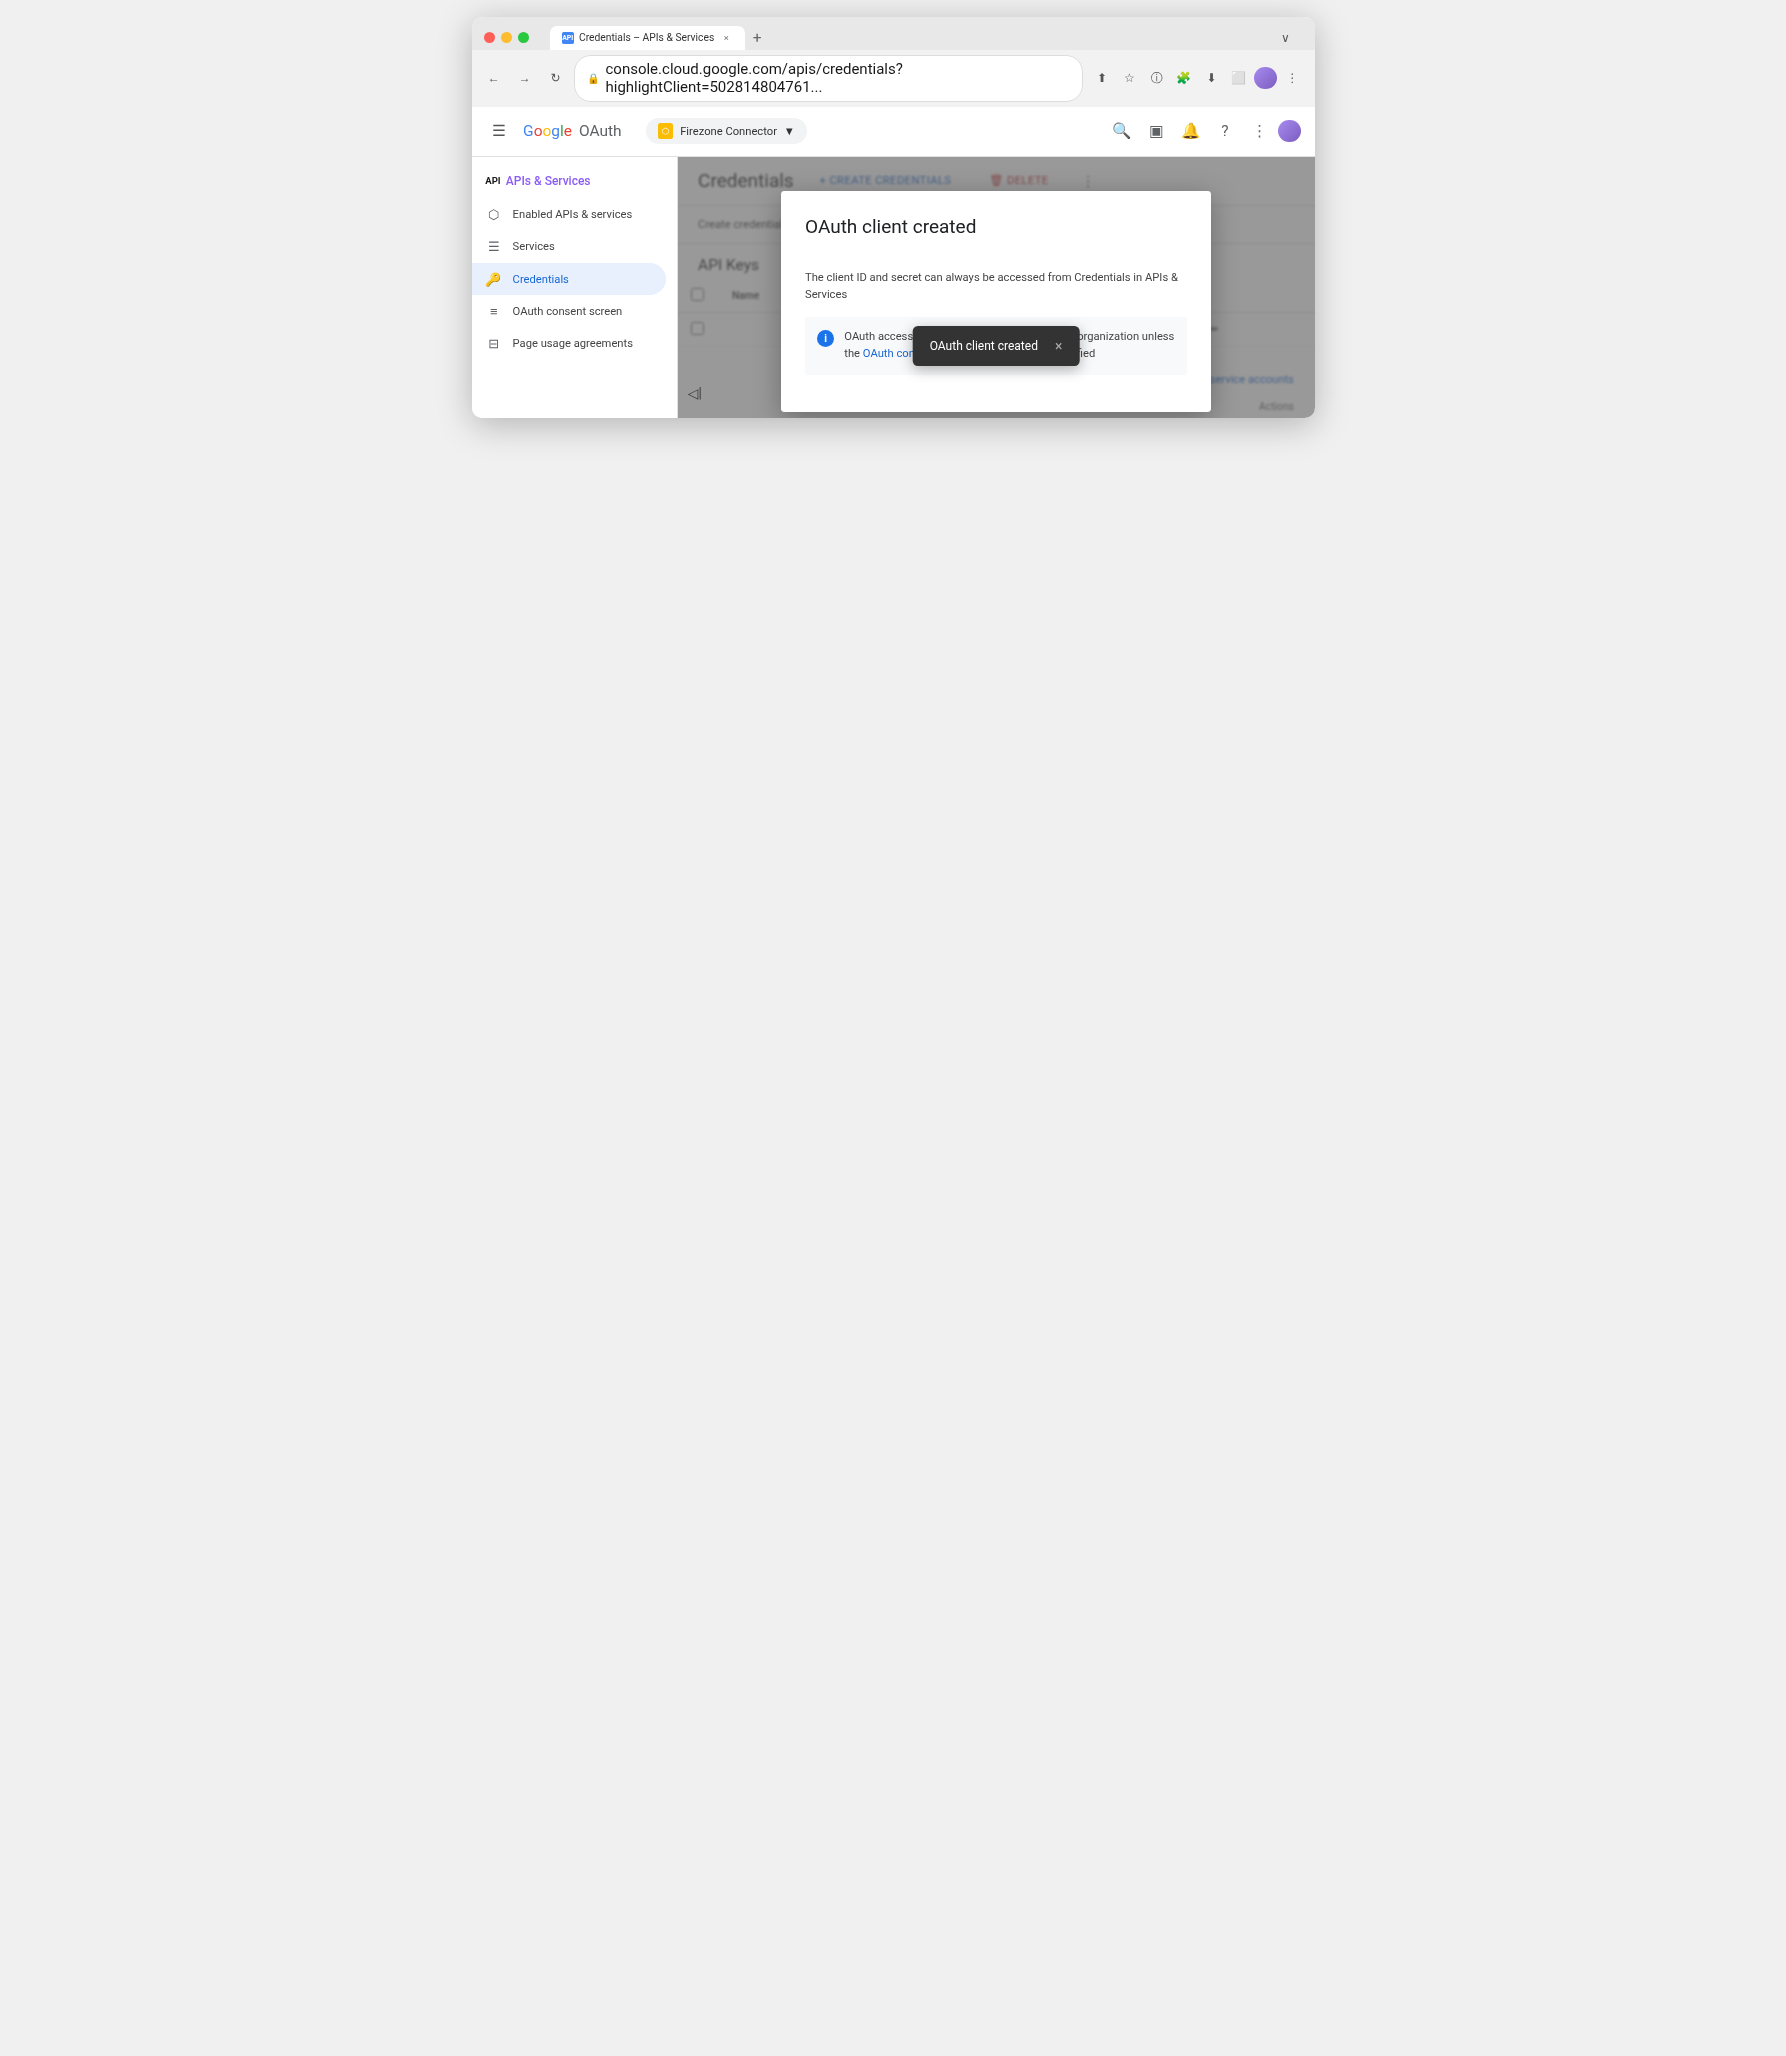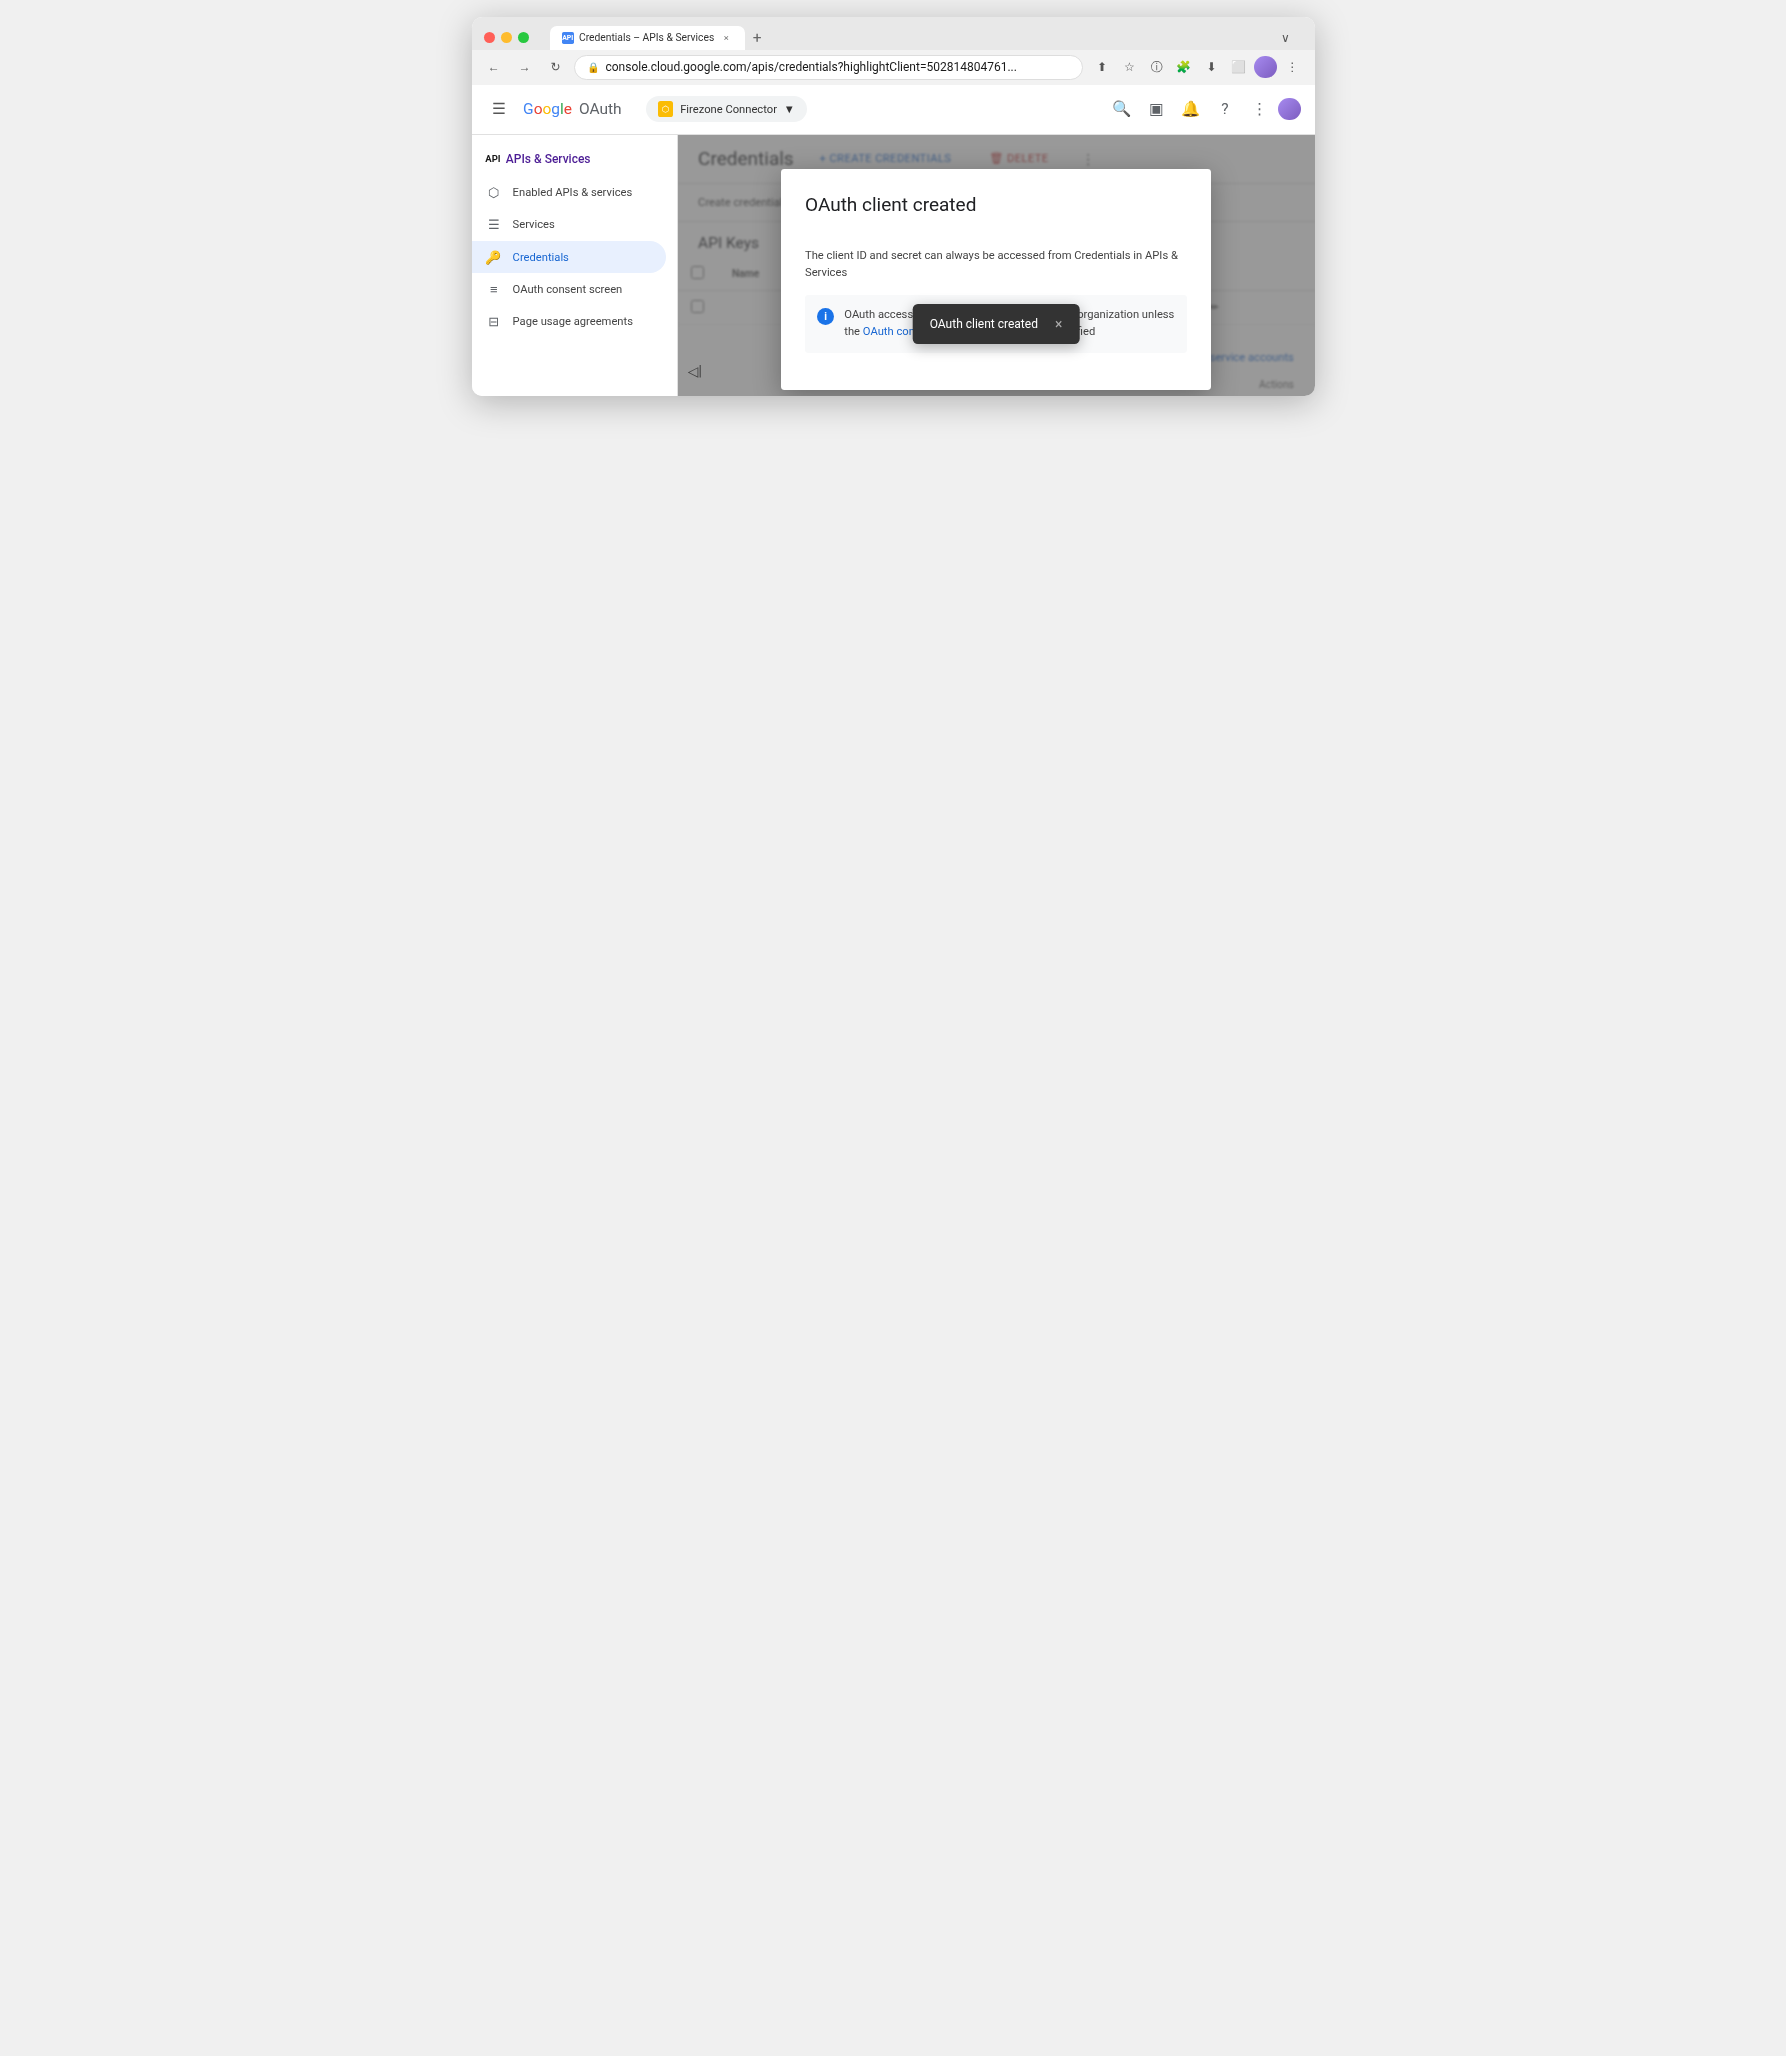--- a/index.html
+++ b/index.html
@@ -115,21 +115,21 @@
       border-radius: 17px;
       padding: 4.3px 12px;
       display: flex;
       align-items: center;
       gap: 5.2px;
       font-size: 11.2px;
       color: #333;
       border: 0.9px solid #ddd;
     }
     .address-bar .lock-icon { color: #4285f4; font-size: 10.3px; }
-    .address-text { flex: 1; font-size: 12px; color: #1a1a1a; }
+    .address-text { flex: 1; font-size: 15px; color: #1a1a1a; }
     .nav-actions {
       display: flex;
       gap: 3.4px;
       align-items: center;
     }
     .nav-action-btn {
       width: 24px;
       height: 24px;
       border-radius: 50%;
       display: flex;
@@ -235,21 +235,21 @@
     }
     .api-badge {
       font-size: 9.5px;
       font-weight: 700;
       color: #1a1a1a;
       background: none;
     }
     .sidebar-heading {
       font-size: 12px;
       font-weight: 500;
-      color: #4c1d95;
+      color: #8b5cf6;
     }
     .sidebar-item {
       display: flex;
       align-items: center;
       gap: 10.3px;
       padding: 7.7px 13.8px;
       font-size: 11.2px;
       color: #444;
       cursor: pointer;
       border-radius: 0 17px 17px 0;

